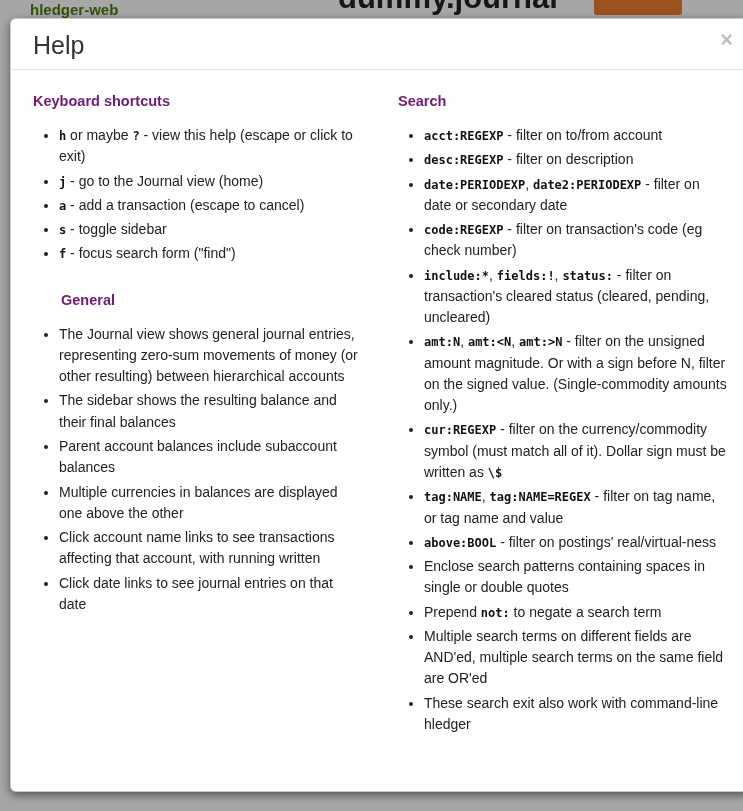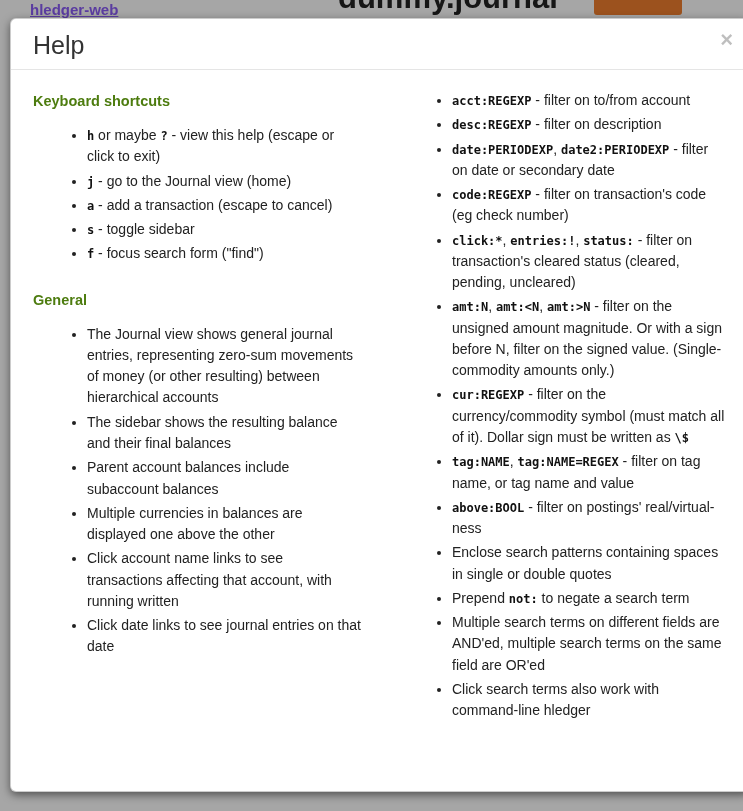--- a/index.html
+++ b/index.html
@@ -12,21 +12,21 @@
   }
 
   
   .page-behind {
     position: absolute; inset: 0;
     background: #fff;
   }
   .navbar-brand {
     position: absolute; left: 30px; top: 1px;
     font-size: 15px; font-weight: bold;
-    color: #8b5cf6; text-decoration: underline;
+    color: #4d7c0f; 
     white-space: nowrap;
   }
   .page-heading {
     position: absolute; left: 338px; top: -20px;
     font-size: 31px; font-weight: bold; color: #222;
     white-space: nowrap;
   }
   .navbar-accent {
     position: absolute; left: 594px; top: 0;
     width: 88px; height: 15px;
@@ -68,30 +68,30 @@
     flex: 1 1 auto;
     padding: 20px 22px 20px 22px;
     display: grid;
     grid-template-columns: 1fr 1fr;
     column-gap: 36px;
     font-size: 14px; color: #222;
     line-height: 1.52;
     overflow: hidden;
   }
   .help-heading {
-    font-size: 14.5px; font-weight: bold; color: #4d7c0f;
+    font-size: 14.5px; font-weight: bold; color: #701a75;
     margin: 0 0 13px 0;
   }
-  .help-heading.spaced { margin-top: 24px; }
+  .help-heading.spaced { margin-top: 24px; margin-left: 28px; }
   ul.help-list {
     margin: 0 0 6px 0;
     padding-left: 26px;
     list-style: disc;
   }
-  ul.help-list li { margin-bottom: 3px; margin-left: 28px; }
+  ul.help-list li { margin-bottom: 3px; }
   code {
     font-family: "DejaVu Sans Mono", monospace;
     font-weight: bold;
     font-size: 12px;
     color: #111;
     background: transparent;
   }
 </style>
 </head>
 <body>
@@ -122,30 +122,31 @@
       <ul class="help-list">
           <li>The Journal view shows general journal entries, representing zero-sum movements of money (or other resulting) between hierarchical accounts</li>
           <li>The sidebar shows the resulting balance and their final balances</li>
           <li>Parent account balances include subaccount balances</li>
           <li>Multiple currencies in balances are displayed one above the other</li>
           <li>Click account name links to see transactions affecting that account, with running written</li>
           <li>Click date links to see journal entries on that date</li>
         </ul>
     </div>
     <div class="col">
+      <p class="help-heading">Search</p>
       <ul class="help-list">
           <li><code>acct:REGEXP</code> - filter on to/from account</li>
           <li><code>desc:REGEXP</code> - filter on description</li>
           <li><code>date:PERIODEXP</code>, <code>date2:PERIODEXP</code> - filter on date or secondary date</li>
           <li><code>code:REGEXP</code> - filter on transaction's code (eg check number)</li>
-          <li><code>click:*</code>, <code>entries:!</code>, <code>status:</code> - filter on transaction's cleared status (cleared, pending, uncleared)</li>
+          <li><code>include:*</code>, <code>fields:!</code>, <code>status:</code> - filter on transaction's cleared status (cleared, pending, uncleared)</li>
           <li><code>amt:N</code>, <code>amt:&lt;N</code>, <code>amt:&gt;N</code> - filter on the unsigned amount magnitude. Or with a sign before N, filter on the signed value. (Single-commodity amounts only.)</li>
           <li><code>cur:REGEXP</code> - filter on the currency/commodity symbol (must match all of it). Dollar sign must be written as <code>\$</code></li>
           <li><code>tag:NAME</code>, <code>tag:NAME=REGEX</code> - filter on tag name, or tag name and value</li>
           <li><code>above:BOOL</code> - filter on postings' real/virtual-ness</li>
           <li>Enclose search patterns containing spaces in single or double quotes</li>
           <li>Prepend <code>not:</code> to negate a search term</li>
           <li>Multiple search terms on different fields are AND'ed, multiple search terms on the same field are OR'ed</li>
-          <li>Click search terms also work with command-line hledger</li>
+          <li>These search exit also work with command-line hledger</li>
         </ul>
     </div>
   </div>
 </div>
 
 </body></html>

